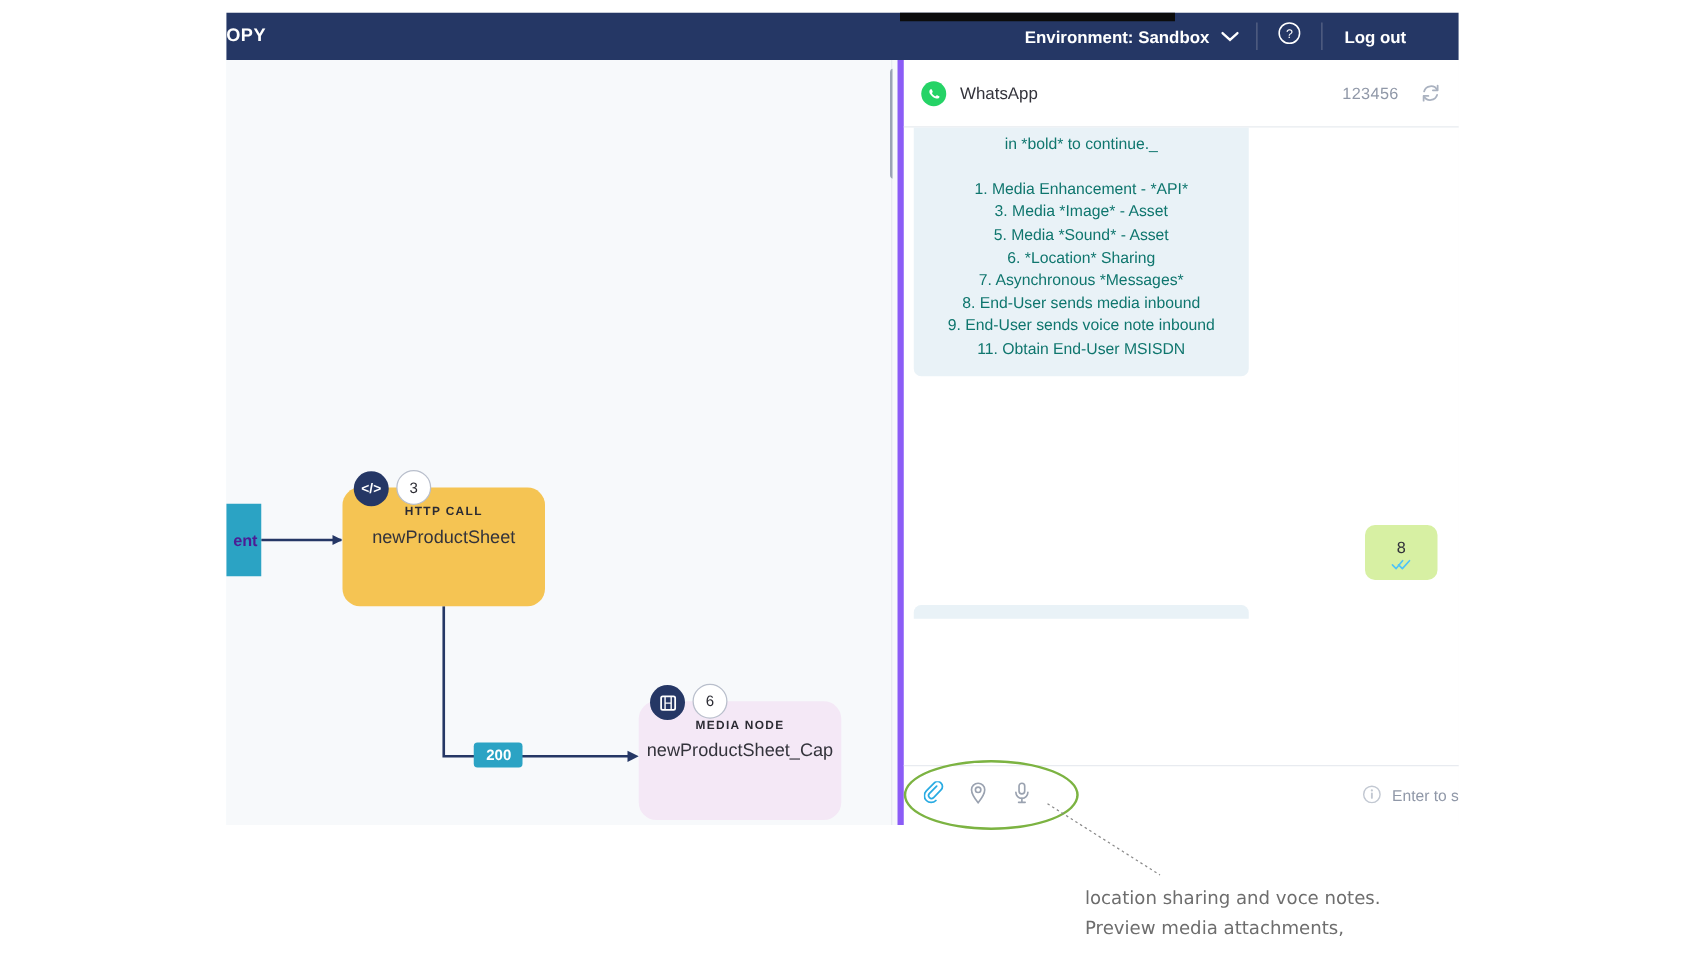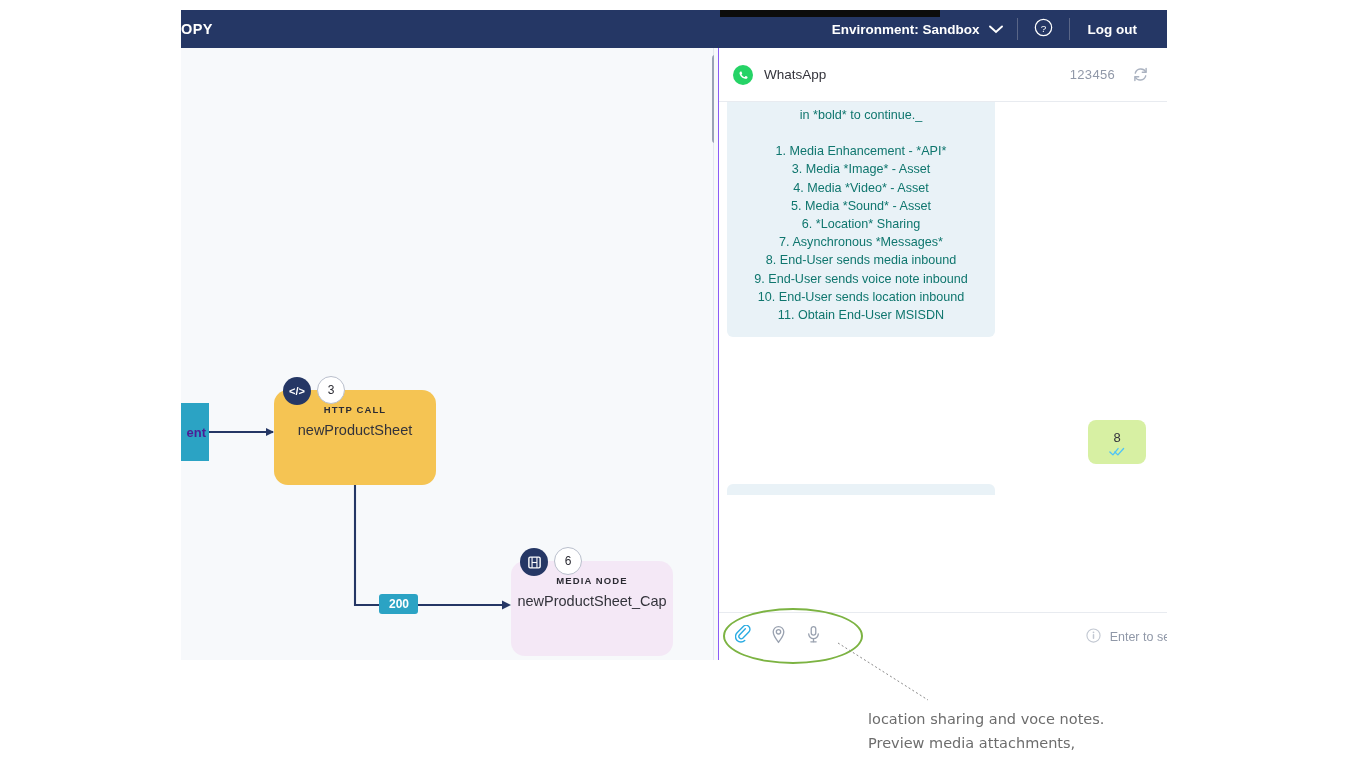--- a/index.html
+++ b/index.html
@@ -30,21 +30,21 @@
     position: absolute; left: 539px; top: 0; width: 220px; height: 7px;
     background: #0c0c0c;
   }
   .brand-partial {
     margin-left: 0px; padding-left: 0px;
     color: #ffffff; font-size: 14.5px; font-weight: 700;
     letter-spacing: .4px;
   }
   .topbar-right {
     margin-left: auto; display: flex; align-items: center;
-    height: 100%; padding-right: 20px; gap: 0px;
+    height: 100%; padding-right: 32px; gap: 0px;
   }
   .env-select {
     display: flex; align-items: center; gap: 9px;
     color: #fff; font-size: 13.5px; font-weight: 700; padding: 0 14px;
   }
   .chev { display:block; }
   .tb-divider { width:1px; height:22px; background:#5a6687; }
   .help-btn { padding: 0 16px; display:flex; align-items:center; }
   .logout-btn { color:#fff; font-size:13.5px; font-weight:700; padding:0 10px 0 18px; }
 
@@ -109,21 +109,21 @@
   .canvas-scrollbar {
     position:absolute; left: 531px; top: 7px; width: 6px; height: 88px;
     background: #9aa3b5; border-radius: 3px;
   }
 
   
   .chat-panel {
     position: absolute; left: 537px; top: 38px;
     width: 449px; height: 612px;
     background: #ffffff;
-    border-left: 1px solid #8b5cf6;
+    border-left: 5px solid #8b5cf6;
   }
   .chat-header {
     height: 53px; display:flex; align-items:center;
     padding: 0 18px 0 14px; border-bottom: 1px solid #e8ebf0;
   }
   .wa-logo {
     width: 20px; height: 20px; border-radius:50%;
     background:#25d366; display:flex; align-items:center; justify-content:center;
     margin-right: 11px;
   }
@@ -267,27 +267,25 @@
         </div>
       </div>
 
       <div class="chat-body">
 
         <div class="bubble-in" style="left:8px; top:-6px; width:240px;">
           <div class="line">in *bold* to continue._</div>
           <div style="height:18px"></div>
           <div class="line">1. Media Enhancement - *API*</div>
           <div class="line">3. Media *Image* - Asset</div>
-          <div class="line">4. Media *Video* - Asset</div>
           <div class="line">5. Media *Sound* - Asset</div>
           <div class="line">6. *Location* Sharing</div>
           <div class="line">7. Asynchronous *Messages*</div>
           <div class="line">8. End-User sends media inbound</div>
           <div class="line">9. End-User sends voice note inbound</div>
-          <div class="line">10. End-User sends location inbound</div>
           <div class="line">11. Obtain End-User MSISDN</div>
         </div>
 
         <div class="bubble-out" style="top:318px;">
           <div>8</div>
           <div class="ticks">
             <svg width="16" height="11" viewBox="0 0 18 11">
               <polyline points="1,6 4.4,9.3 10.2,2.2" stroke="#4fc3f7" stroke-width="1.5" fill="none" stroke-linecap="round" stroke-linejoin="round"></polyline>
               <polyline points="6.6,6 10,9.3 16.4,2.2" stroke="#4fc3f7" stroke-width="1.5" fill="none" stroke-linecap="round" stroke-linejoin="round"></polyline>
             </svg>

